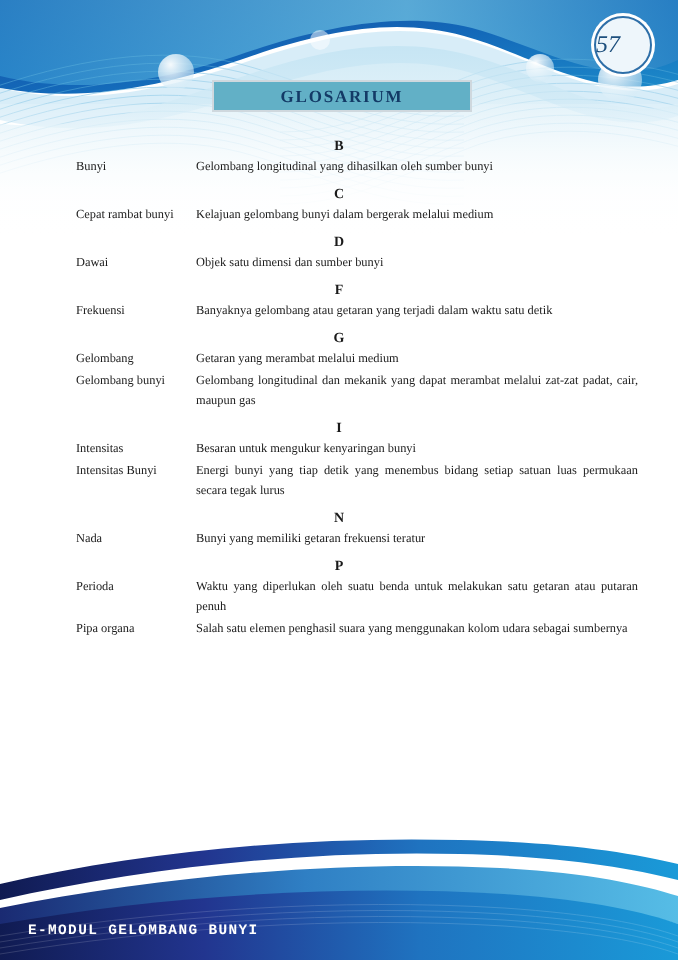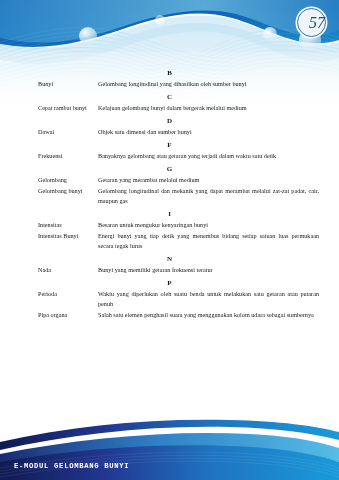--- a/index.html
+++ b/index.html
@@ -34,23 +34,23 @@
     right: 13px;
     top: 8px;
     width: 27px;
     height: 27px;
     border-radius: 50%;
     background: #eef6fb;
     border: 1.6px solid #2e6fa8;
     box-shadow: 0 0 0 1.5px #ffffff;
     display: flex;
     align-items: center;
-    justify-content: flex-end;
-    font-family: "Liberation Serif", serif;
-    font-size: 16px;
+    justify-content: flex-start;
+    font-family: "Liberation Serif", serif;
+    font-size: 12px;
     font-style: italic;
     color: #1d4f7d;
     z-index: 5;
   }
 
   
   #title-bar {
     position: absolute;
     left: 106px;
     top: 40px;
@@ -215,20 +215,23 @@
         <circle cx="310" cy="40" r="11" fill="url(#bubbleG)"></circle>
         <circle cx="160" cy="20" r="5" fill="#ffffff" opacity="0.5"></circle>
       </g>
     </svg>
   </div>
 
   <div id="page-number">
     <span>57</span>
   </div>
 
+  <div id="title-bar">
+    <span class="title-text">GLOSARIUM</span>
+  </div>
 
   <div id="glossary">
       <div class="letter-heading">B</div>
       <div class="entry">
         <div class="entry-term">Bunyi</div>
         <div class="entry-def">Gelombang longitudinal yang dihasilkan oleh sumber bunyi</div>
       </div>
       <div class="letter-heading">C</div>
       <div class="entry">
         <div class="entry-term">Cepat rambat bunyi</div>

